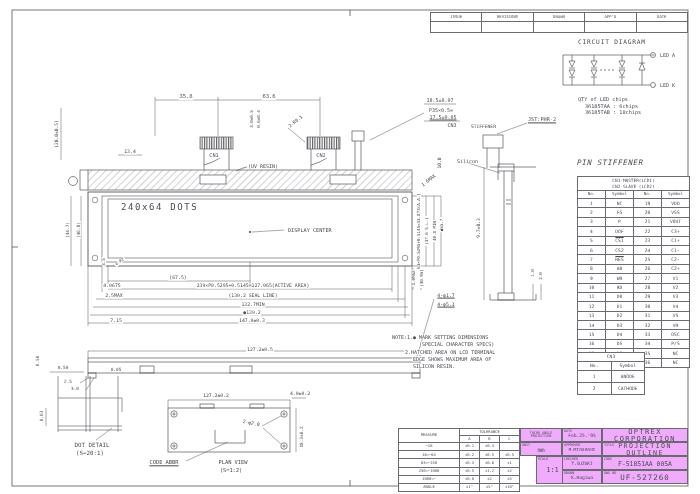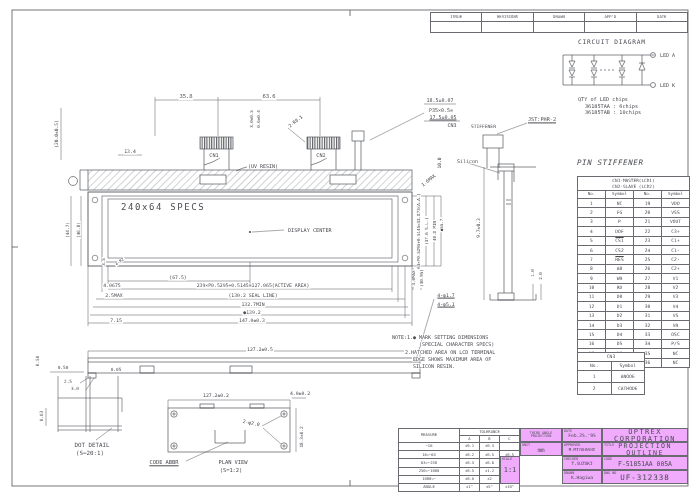--- a/index.html
+++ b/index.html
@@ -285,21 +285,21 @@
       <div class="ann" style="left: 321px; top: 156px; font-size: 5.2px;">CN2</div>
       <div class="ann" style="left: 263px; top: 166px; font-size: 5px;">(UV RESIN)</div>
       <div class="ann" style="left: 296px; top: 122px; font-size: 4.6px; --r: -38deg;">2-R0.1</div>
       <div class="ann" style="left: 252px; top: 119px; font-size: 4.2px; --r: -90deg;">3.0±0.5</div>
       <div class="ann" style="left: 259px; top: 119px; font-size: 4.2px; --r: -90deg;">0.6±0.4</div>
       <div class="ann" style="left: 130px; top: 152px; font-size: 4.8px;">13.4</div>
       <div class="ann" style="left: 57px; top: 134px; font-size: 4.6px; --r: -90deg;">(20.0±0.5)</div>
       <div class="ann al" style="left: 456px; top: 161px; font-size: 5px;">Silicon</div>
       <div class="ann" style="left: 440px; top: 163px; font-size: 4.6px; --r: -90deg;">10.0</div>
       <div class="ann" style="left: 429px; top: 181px; font-size: 4.6px; --r: -38deg;">1.6MAX</div>
-      <div class="ann al" style="left: 120px; top: 207px; font-size: 9px; letter-spacing: 1.6px;">240x64 SPECS</div>
+      <div class="ann al" style="left: 120px; top: 207px; font-size: 9px; letter-spacing: 1.6px;">240x64 DOTS</div>
       <div class="ann al" style="left: 287px; top: 231px; font-size: 5.2px;">DISPLAY CENTER</div>
       <div class="ann" style="left: 178px; top: 278px; font-size: 4.8px;">(67.5)</div>
       <div class="ann" style="left: 112px; top: 286px; font-size: 4.8px;">4.0675</div>
       <div class="ann" style="left: 253px; top: 286px; font-size: 4.8px;">239×P0.5295+0.5145=127.065(ACTIVE AREA)</div>
       <div class="ann" style="left: 114px; top: 296px; font-size: 4.8px;">2.5MAX</div>
       <div class="ann" style="left: 253px; top: 296px; font-size: 4.8px;">(130.2 SEAL LINE)</div>
       <div class="ann" style="left: 253px; top: 305px; font-size: 4.8px;">132.7MIN</div>
       <div class="ann" style="left: 252px; top: 313px; font-size: 4.8px;">●139.2</div>
       <div class="ann" style="left: 116px; top: 321px; font-size: 4.8px;">7.15</div>
       <div class="ann" style="left: 252px; top: 321px; font-size: 4.8px;">147.0±0.3</div>
@@ -563,21 +563,21 @@
   </table>
 
   <div>
     <div class="tb-cell" style="left:520px;top:428px;width:42px;height:14px">
       <div class="tb-val" style="font-size:3.4px;white-space:normal">THIRD ANGLE PROJECTION</div>
     </div>
     <div class="tb-cell" style="left:520px;top:442px;width:42px;height:14px">
       <div class="tb-cap">UNIT</div>
       <div class="tb-val" style="font-size:6px">mm</div>
     </div>
-    <div class="tb-cell" style="left:500px;top:456px;width:20px;height:28px">
+    <div class="tb-cell" style="left:536px;top:456px;width:33px;height:28px">
       <div class="tb-cap">SCALE</div>
       <div class="tb-val" style="font-size:7px">1:1</div>
     </div>
     <div class="tb-cell" style="left:562px;top:428px;width:40px;height:14px">
       <div class="tb-cap">DATE</div>
       <div class="tb-val" style="font-size:4.6px">Feb.25.'95</div>
     </div>
     <div class="tb-cell" style="left:562px;top:442px;width:40px;height:14px">
       <div class="tb-cap">APPROVED</div>
       <div class="tb-val" style="font-size:4px">M.MIYOHASHI</div>
@@ -596,17 +596,17 @@
     <div class="tb-cell" style="left:602px;top:442px;width:86px;height:14px">
       <div class="tb-cap">TITLE</div>
       <div class="tb-val big" style="font-size:6.6px">PROJECTION OUTLINE</div>
     </div>
     <div class="tb-cell" style="left:602px;top:456px;width:86px;height:14px">
       <div class="tb-cap">CODE</div>
       <div class="tb-val" style="font-size:6.4px">F-51851AA 005A</div>
     </div>
     <div class="tb-cell" style="left:602px;top:470px;width:86px;height:14px">
       <div class="tb-cap">DWG NO</div>
-      <div class="tb-val" style="font-size:7.5px;letter-spacing:1px">UF-312338</div>
+      <div class="tb-val" style="font-size:7.5px;letter-spacing:1px">UF-527260</div>
     </div>
   </div>
 
 </div>
 
 </body></html>

